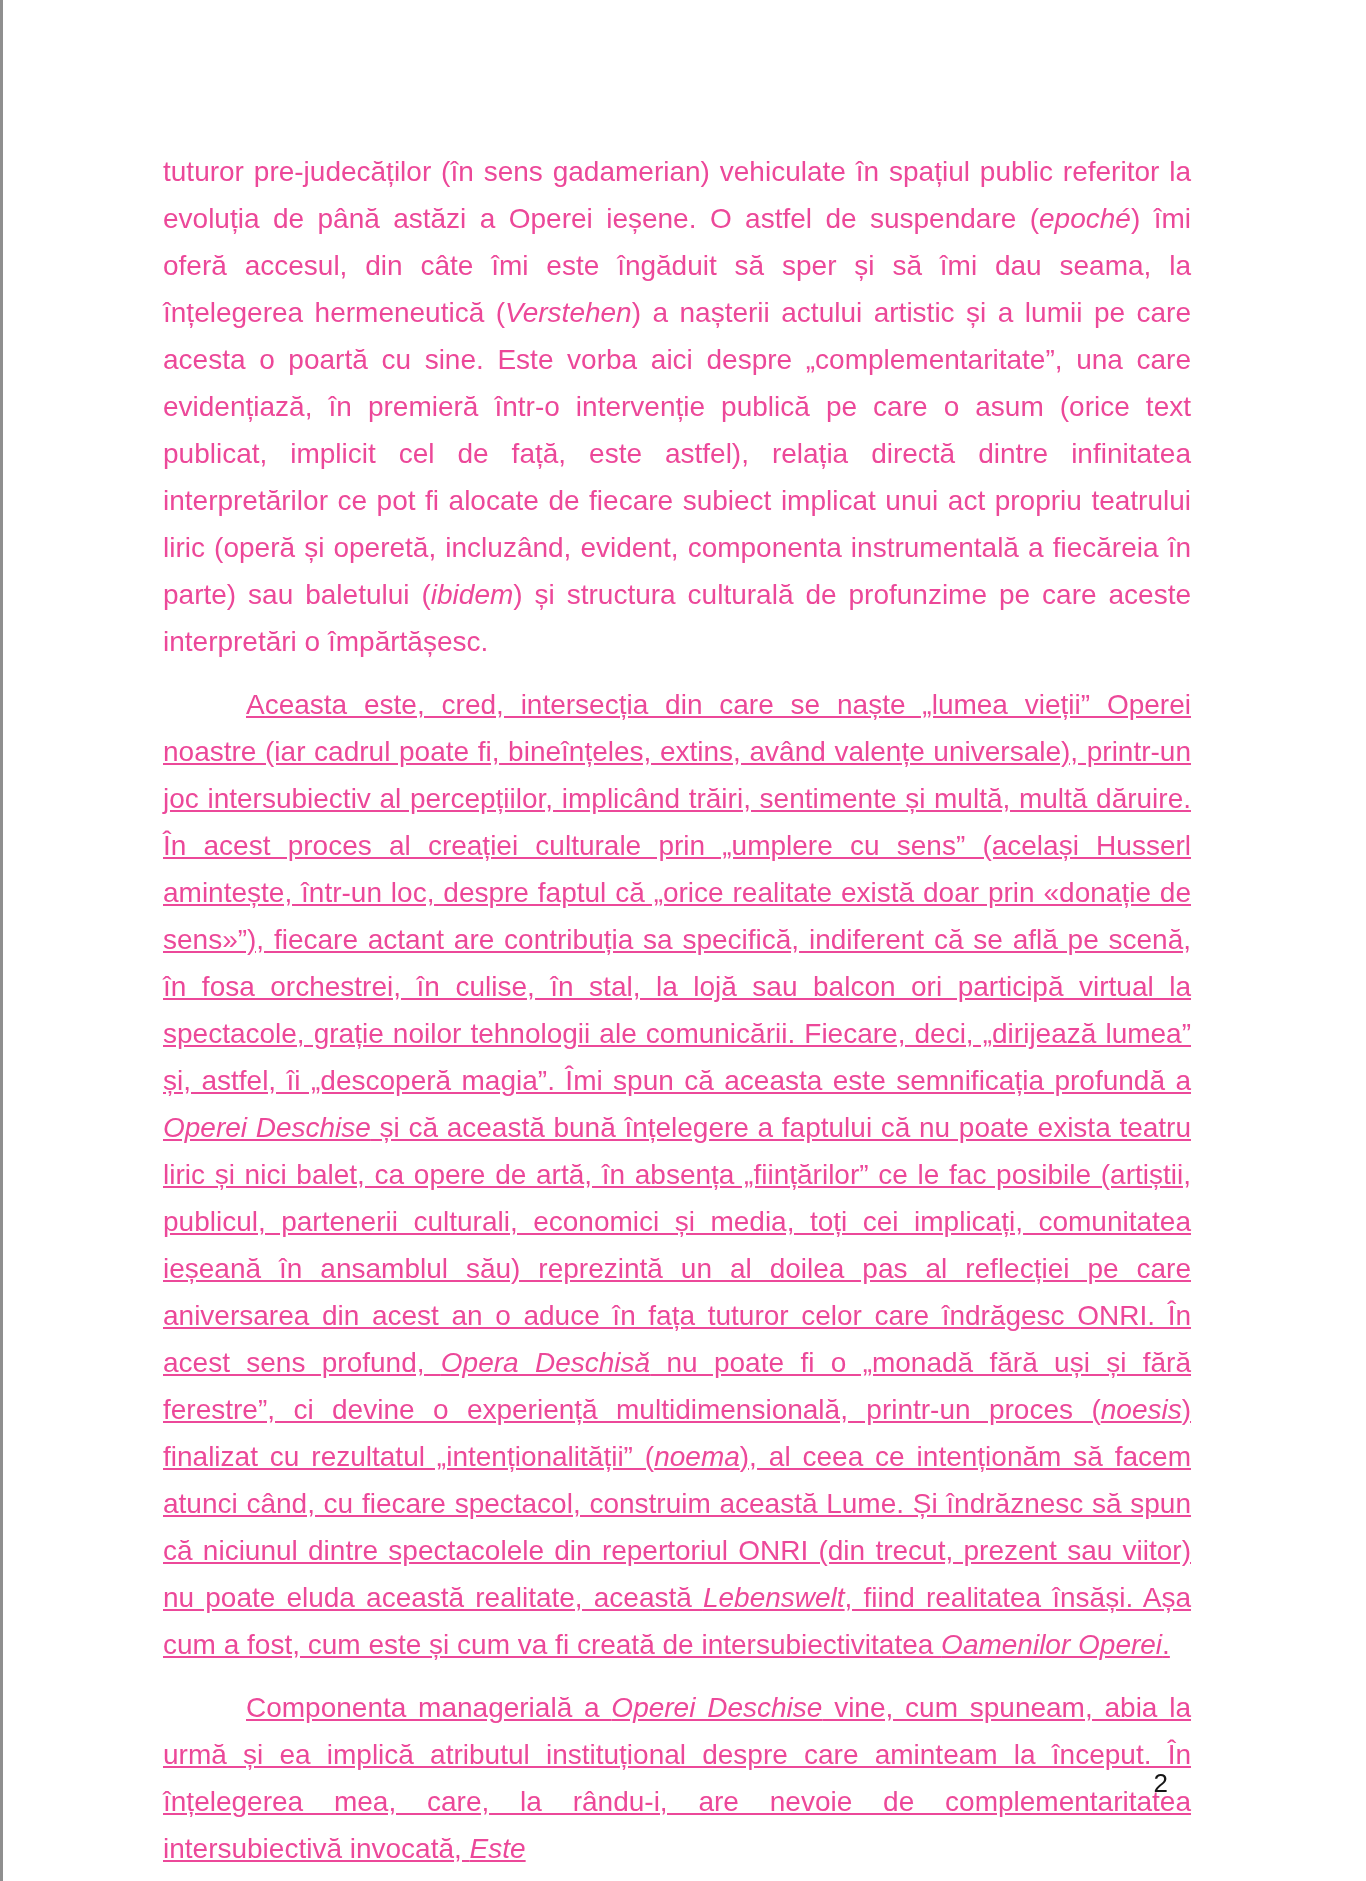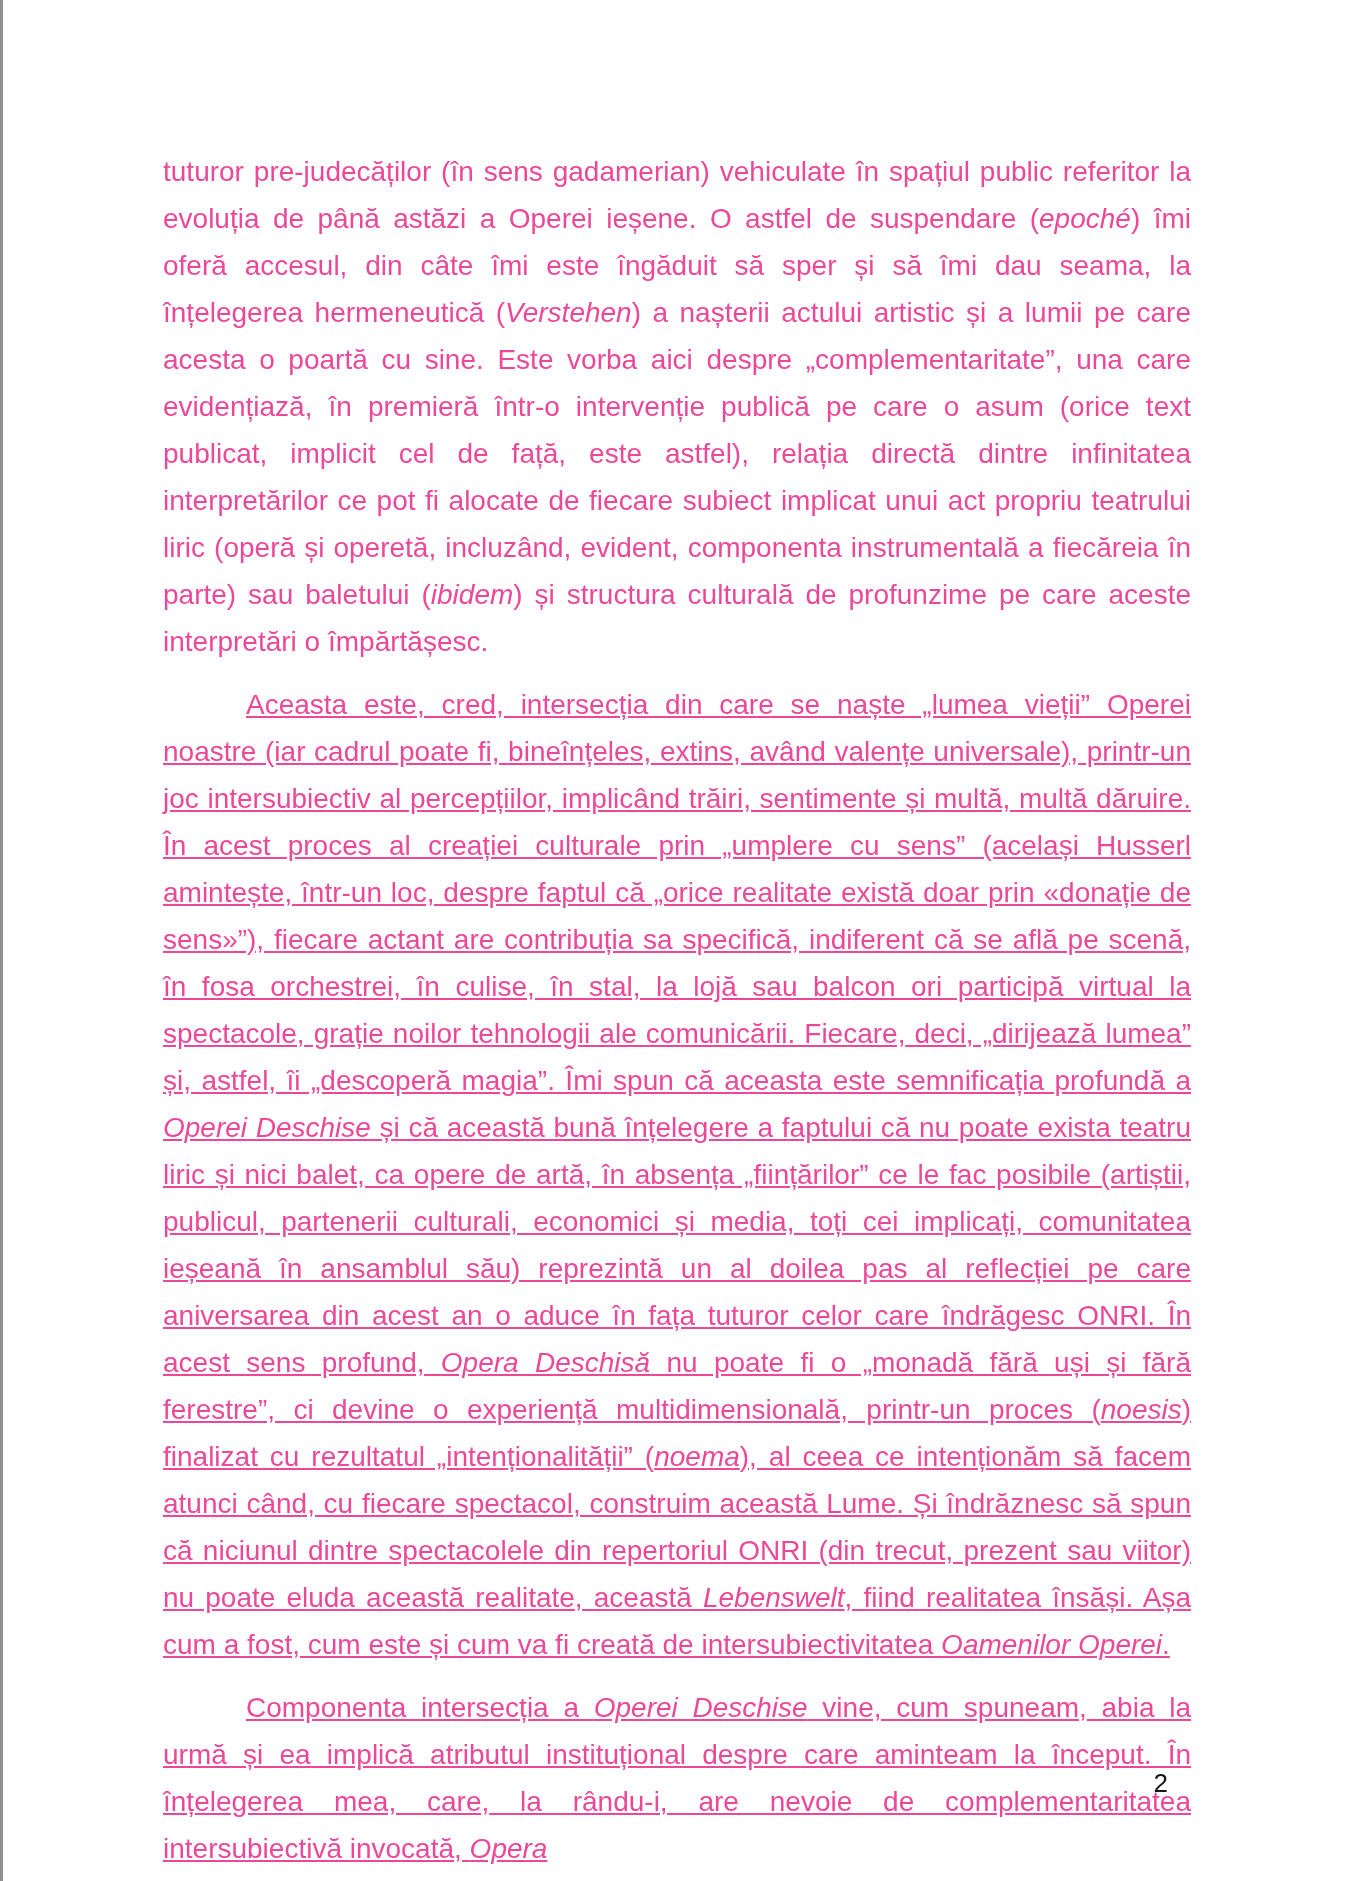--- a/index.html
+++ b/index.html
@@ -61,16 +61,16 @@
   }
 </style>
 </head>
 <body>
 
 <div class="page">
   <div class="edge-line"></div>
   <div class="text-block">
       <p class="para"><span>tuturor pre-judecăților (în sens gadamerian) vehiculate în spațiul public referitor la evoluția de până astăzi a Operei ieșene. O astfel de suspendare (</span><span class="it">epoché</span><span>) îmi oferă accesul, din câte îmi este îngăduit să sper și să îmi dau seama, la înțelegerea hermeneutică (</span><span class="it">Verstehen</span><span>) a nașterii actului artistic și a lumii pe care acesta o poartă cu sine. Este vorba aici despre „complementaritate”, una care evidențiază, în premieră într-o intervenție publică pe care o asum (orice text publicat, implicit cel de față, este astfel), relația directă dintre infinitatea interpretărilor ce pot fi alocate de fiecare subiect implicat unui act propriu teatrului liric (operă și operetă, incluzând, evident, componenta instrumentală a fiecăreia în parte) sau baletului (</span><span class="it">ibidem</span><span>) și structura culturală de profunzime pe care aceste interpretări o împărtășesc.</span></p>
       <p class="para indent"><span>Aceasta este, cred, intersecția din care se naște „lumea vieții” Operei noastre (iar cadrul poate fi, bineînțeles, extins, având valențe universale), printr-un joc intersubiectiv al percepțiilor, implicând trăiri, sentimente și multă, multă dăruire. În acest proces al creației culturale prin „umplere cu sens” (același Husserl amintește, într-un loc, despre faptul că „orice realitate există doar prin «donație de sens»”), fiecare actant are contribuția sa specifică, indiferent că se află pe scenă, în fosa orchestrei, în culise, în stal, la lojă sau balcon ori participă virtual la spectacole, grație noilor tehnologii ale comunicării. Fiecare, deci, „dirijează lumea” și, astfel, îi „descoperă magia”. Îmi spun că aceasta este semnificația profundă a </span><span class="it">Operei Deschise</span><span> și că această bună înțelegere a faptului că nu poate exista teatru liric și nici balet, ca opere de artă, în absența „ființărilor” ce le fac posibile (artiștii, publicul, partenerii culturali, economici și media, toți cei implicați, comunitatea ieșeană în ansamblul său) reprezintă un al doilea pas al reflecției pe care aniversarea din acest an o aduce în fața tuturor celor care îndrăgesc ONRI. În acest sens profund, </span><span class="it">Opera Deschisă</span><span> nu poate fi o „monadă fără uși și fără ferestre”, ci devine o experiență multidimensională, printr-un proces (</span><span class="it">noesis</span><span>) finalizat cu rezultatul „intenționalității” (</span><span class="it">noema</span><span>), al ceea ce intenționăm să facem atunci când, cu fiecare spectacol, construim această Lume. Și îndrăznesc să spun că niciunul dintre spectacolele din repertoriul ONRI (din trecut, prezent sau viitor) nu poate eluda această realitate, această </span><span class="it">Lebenswelt</span><span>, fiind realitatea însăși. Așa cum a fost, cum este și cum va fi creată de intersubiectivitatea </span><span class="it">Oamenilor Operei</span><span>.</span></p>
-      <p class="para indent"><span>Componenta intersecția a </span><span class="it">Operei Deschise</span><span> vine, cum spuneam, abia la urmă și ea implică atributul instituțional despre care aminteam la început. În înțelegerea mea, care, la rându-i, are nevoie de complementaritatea intersubiectivă invocată, </span><span class="it">Opera</span></p>
+      <p class="para indent"><span>Componenta managerială a </span><span class="it">Operei Deschise</span><span> vine, cum spuneam, abia la urmă și ea implică atributul instituțional despre care aminteam la început. În înțelegerea mea, care, la rându-i, are nevoie de complementaritatea intersubiectivă invocată, </span><span class="it">Este</span></p>
     </div>
   <div class="page-number">2</div>
 </div>
 
 </body></html>

